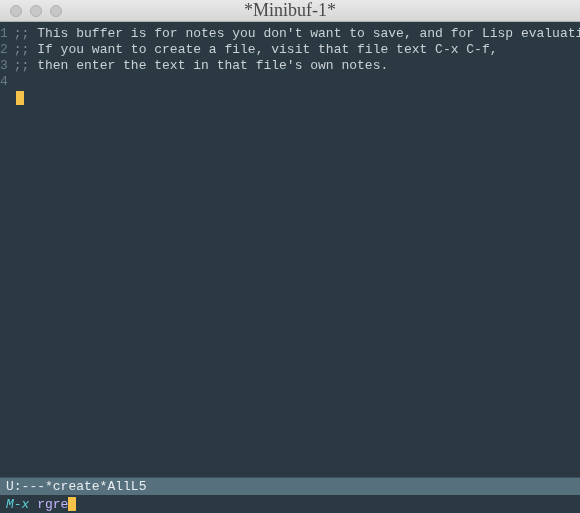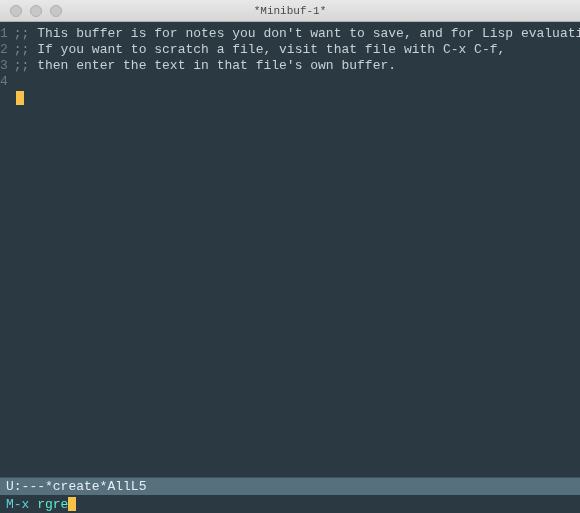--- a/index.html
+++ b/index.html
@@ -1,34 +1,34 @@
 <!DOCTYPE html>
 <html><head>
 <meta charset="utf-8">
 <style>
   * { margin: 0; padding: 0; box-sizing: border-box; }
   html, body { width: 580px; height: 513px; overflow: hidden; font-family: Menlo, Monaco, "Courier New", monospace; font-size: 13px; }
   .window { width: 580px; height: 513px; display: flex; flex-direction: column; background: #f0f0f0; }
   .titlebar { height: 22px; background: linear-gradient(#e8e8e8, #d6d6d6); border-bottom: 1px solid #b0b0b0; display: flex; align-items: center; position: relative; }
   .traffic { display: flex; gap: 8px; padding-left: 10px; }
   .tl { width: 12px; height: 12px; border-radius: 50%; background: #c7c7c7; border: 0.5px solid #b0b0b0; }
-  .title { position: absolute; left: 0; right: 0; text-align: center; font-family: Liberation Mono, monospace; font-size: 11px; color: #4a4a4a; pointer-events: none; }
+  .title { position: absolute; left: 0; right: 0; text-align: center; font-family: Liberation Serif, serif; font-size: 18px; color: #4a4a4a; pointer-events: none; }
   .editor { flex: 1; background: #2b3a42; display: flex; flex-direction: column; color: #d0d7db; }
   .buffer { flex: 1; display: flex; line-height: 16px; padding-top: 4px; }
   .gutter { width: 22px; text-align: right; color: #6a7a82; padding-right: 6px; user-select: none; }
   .gutter div { height: 16px; }
   .text { flex: 1; }
   .line { height: 16px; white-space: pre; }
   .comment-delim { color: #7a8a92; }
   .comment-text { color: #c9d1d5; }
   .cursor-block { display: inline-block; width: 8px; height: 14px; background: #f7c24a; vertical-align: text-bottom; margin-left: 2px; }
   .modeline { height: 18px; background: #56707d; color: #e8edf0; display: flex; align-items: center; padding: 0 6px; font-size: 13px; white-space: pre; border-top: 1px solid #3f525c; }
   .minibuf { height: 18px; background: #2b3a42; display: flex; align-items: center; padding: 0 6px; white-space: pre; }
-  .prompt { color: #5fd1d8; }
-  .input { color: #5eead4; text-align: right; }
+  .prompt { color: #5fd1d8; font-style: italic; }
+  .input { color: #c4b5fd; text-align: right; }
   .mb-cursor { display: inline-block; width: 8px; height: 14px; background: #f7c24a; vertical-align: text-bottom; }
 </style>
 </head>
 <body>
 
 <div class="window">
   <div class="titlebar">
     <div class="traffic">
       <div class="tl"></div>
       <div class="tl"></div>
@@ -40,22 +40,22 @@
   <div class="editor">
     <div class="buffer">
       <div class="gutter">
         <div>1</div>
         <div>2</div>
         <div>3</div>
         <div>4</div>
       </div>
       <div class="text">
         <div class="line"><span class="comment-delim">;; </span><span class="comment-text">This buffer is for notes you don't want to save, and for Lisp evaluation.</span></div>
-        <div class="line"><span class="comment-delim">;; </span><span class="comment-text">If you want to scratch a file, visit that file with C-x C-f,</span></div>
-        <div class="line"><span class="comment-delim">;; </span><span class="comment-text">then enter the text in that file's own buffer.</span></div>
+        <div class="line"><span class="comment-delim">;; </span><span class="comment-text">If you want to create a file, visit that file text C-x C-f,</span></div>
+        <div class="line"><span class="comment-delim">;; </span><span class="comment-text">then enter the text in that file's own notes.</span></div>
         <div class="line"><span class="comment-delim"></span><span class="comment-text"></span></div>
         <div class="line"><span class="cursor-block"></span></div>
       </div>
     </div>
 
     <div class="modeline"><span>U:---</span>  <span>*create*</span>      <span>All</span> <span>L5</span>     </div>
 
     <div class="minibuf"><span class="prompt">M-x </span><span class="input">rgre</span><span class="mb-cursor"></span></div>
   </div>
 </div>

